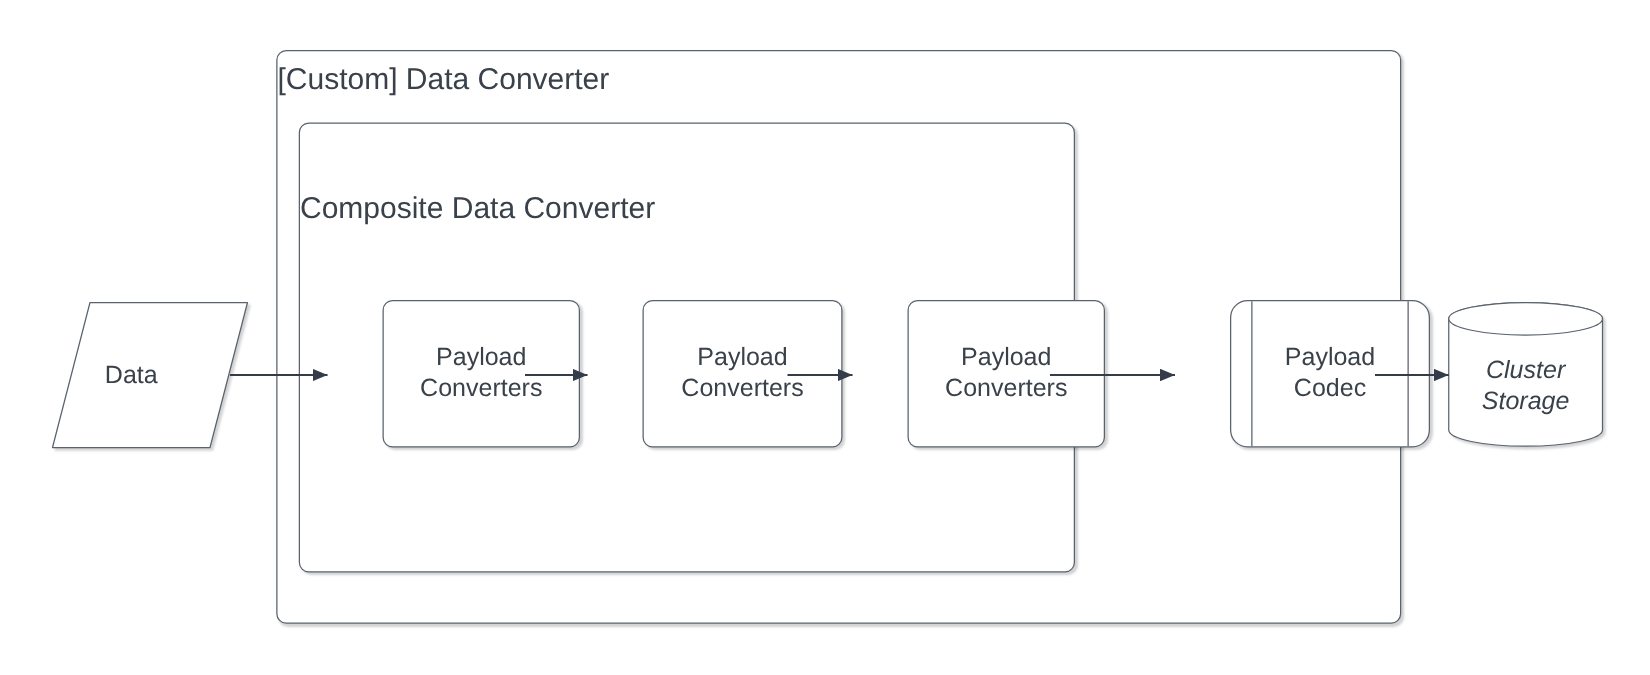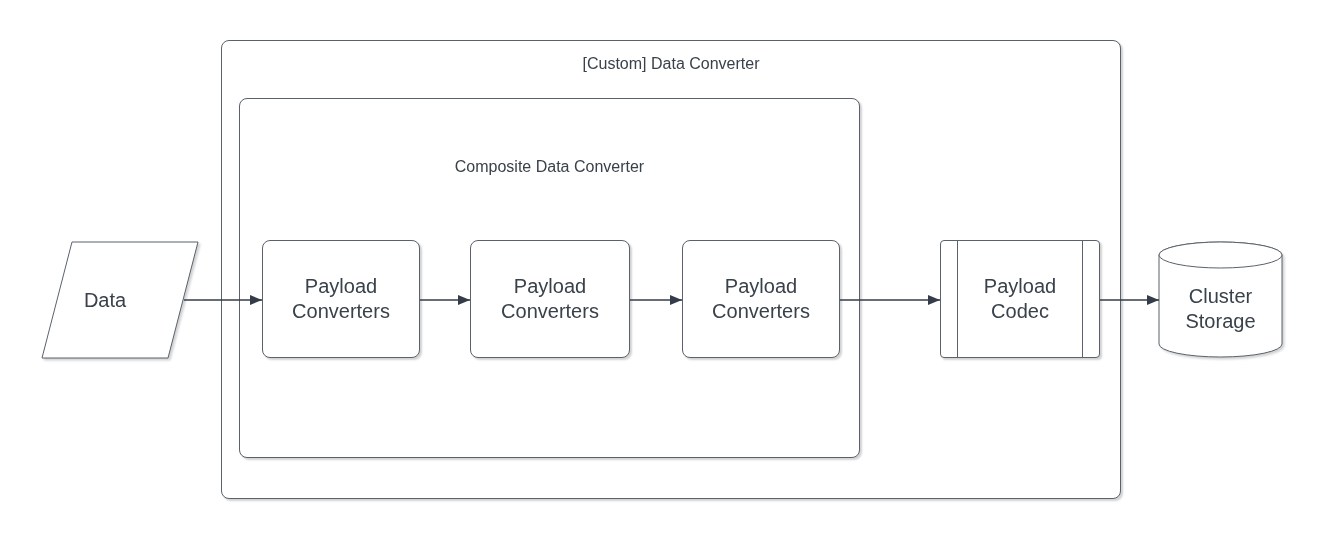--- a/index.html
+++ b/index.html
@@ -24,56 +24,57 @@
     position: absolute;
     background: var(--node-fill);
     border: 1px solid var(--stroke-color);
     border-radius: 8px;
     box-shadow: 2px 2px 2px rgba(0,0,0,0.18);
   }
   .group-label {
     position: absolute;
     left: 0;
     width: 100%;
-    text-align: center;
-    font-size: 16px;
+    text-align: left;
+    font-size: 24px;
     line-height: 24px;
     color: var(--text-color);
     white-space: nowrap;
   }
   .node {
     position: absolute;
     display: flex;
     align-items: center;
     justify-content: center;
     text-align: center;
     font-size: 20px;
     line-height: 25px;
     color: var(--text-color);
   }
   .rect-node {
     background: var(--node-fill);
     border: 1px solid var(--stroke-color);
     border-radius: 8px;
     box-shadow: 2px 2px 2px rgba(0,0,0,0.18);
+    margin-left: 44px;
   }
-  .codec-node { border-radius: 4px; }
+  .codec-node { border-radius: 14px; }
   .codec-bar {
     position: absolute;
     top: 0;
     bottom: 0;
     width: 1px;
     background: var(--stroke-color);
   }
   .codec-bar.left  { left: 16px; }
   .codec-bar.right { right: 16px; }
   .label-span { display: inline-block; }
   .conv-label    { max-width: 130px; }
   .codec-label   { max-width: 104px; }
-  .storage-label { max-width: 96px; }
+  .storage-label { max-width: 96px; font-style: italic; }
   .shape-svg {
     position: absolute;
     overflow: visible;
   }
   .shape-path {
     fill: var(--node-fill);
     stroke: var(--stroke-color);
     stroke-width: 1;
     filter: drop-shadow(2px 2px 1px rgba(0,0,0,0.18));
   }

